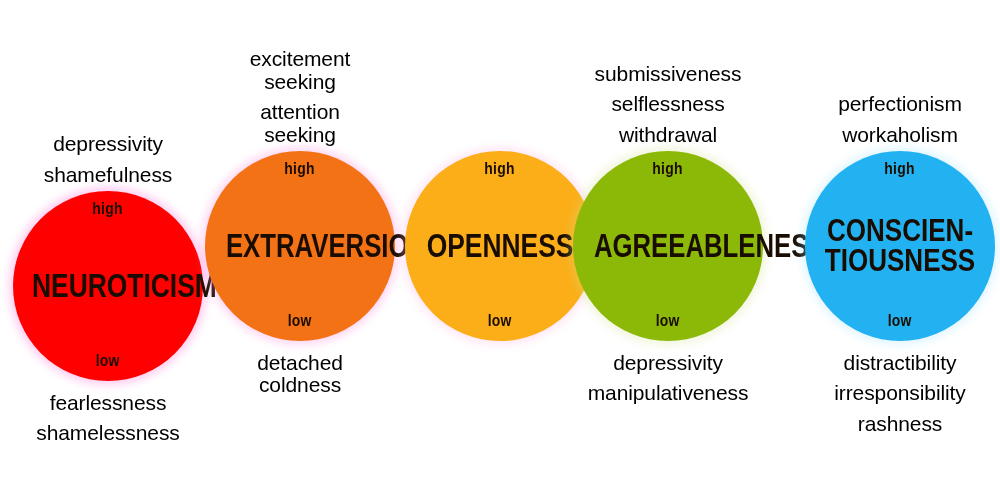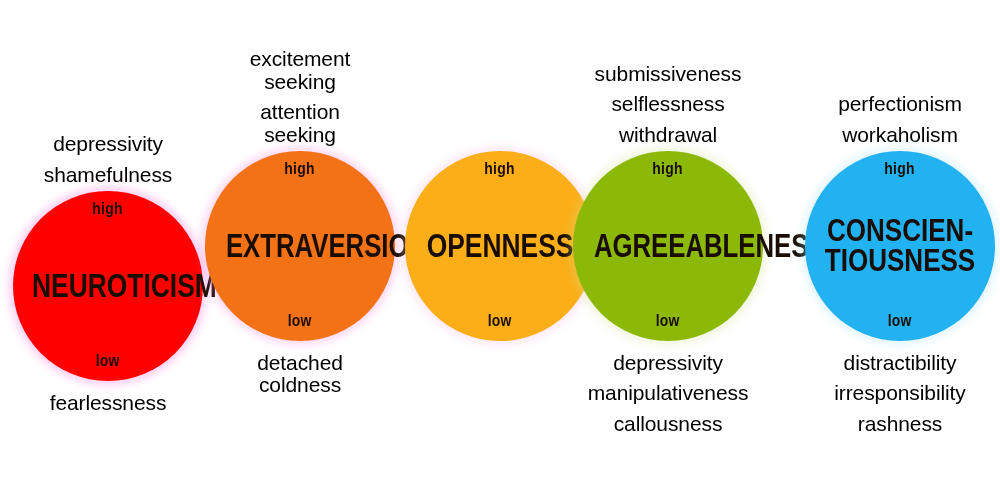--- a/index.html
+++ b/index.html
@@ -133,20 +133,21 @@
       <div class="circle-wrap">
         <div class="halo" style="background: rgb(255, 90, 208);"></div>
         <div class="circle" style="background: rgb(255, 0, 0);">
           <div class="lvl">high</div>
           <div class="lvl">low</div>
           <div class="trait-name size-big">NEUROTICISM</div>
         </div>
       </div>
       <div class="facets-low">
         <div class="facet">fearlessness</div>
+        <div class="facet">shamelessness</div>
       </div>
     </div>
     <div class="trait-column" style="left: 200px;">
       <div class="facets-high">
         <div class="facet">excitement
 seeking</div>
         <div class="facet">attention
 seeking</div>
       </div>
       <div class="circle-wrap">
@@ -182,21 +183,20 @@
         <div class="halo" style="background: rgb(207, 224, 138);"></div>
         <div class="circle" style="background: rgb(140, 184, 8);">
           <div class="lvl">high</div>
           <div class="lvl">low</div>
           <div class="trait-name size-med">AGREEABLENESS</div>
         </div>
       </div>
       <div class="facets-low">
         <div class="facet">depressivity</div>
         <div class="facet">manipulativeness</div>
-        <div class="facet">callousness</div>
       </div>
     </div>
     <div class="trait-column" style="left: 800px;">
       <div class="facets-high">
         <div class="facet">perfectionism</div>
         <div class="facet">workaholism</div>
       </div>
       <div class="circle-wrap">
         <div class="halo" style="background: rgb(159, 226, 255);"></div>
         <div class="circle" style="background: rgb(34, 178, 242);">

